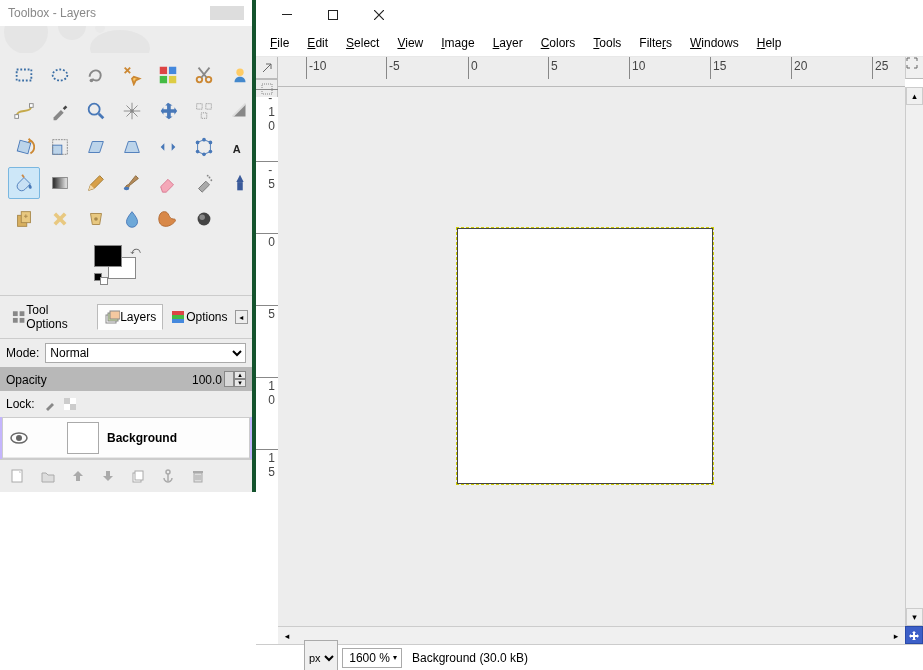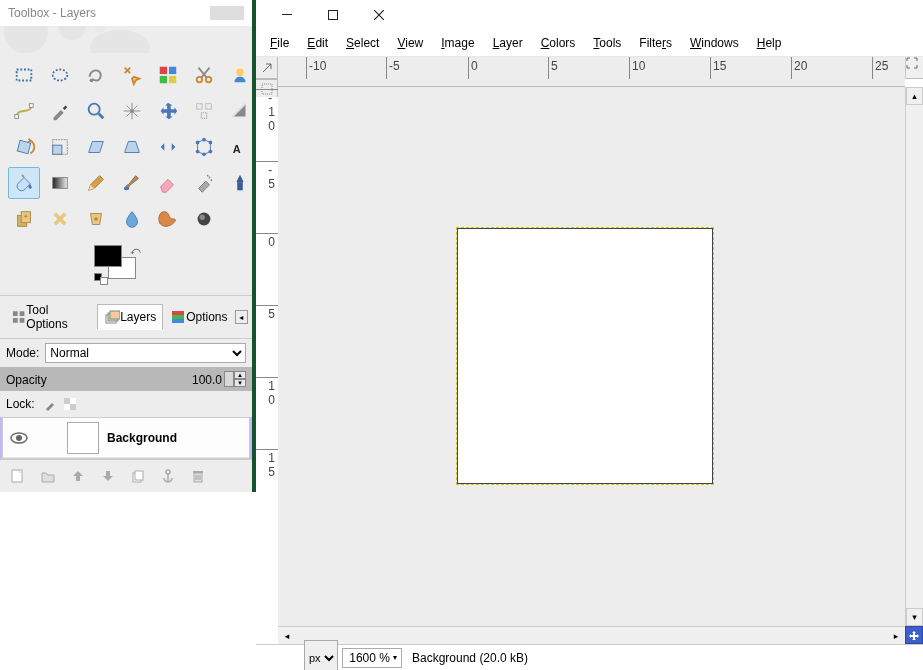--- a/index.html
+++ b/index.html
@@ -586,15 +586,15 @@
             </svg>
         </div>
       </div>
     </div>
   </div>
 
   <div class="statusbar">
     <div class="spacer"></div>
     <select><option>px</option></select>
     <div class="pct"><span>1600 %</span>&nbsp;<span style="font-size:8px;">▾</span></div>
-    <div class="stat">Background (20.0 kB)</div>
+    <div class="stat">Background (30.0 kB)</div>
   </div>
 </div>
 
 </body></html>

